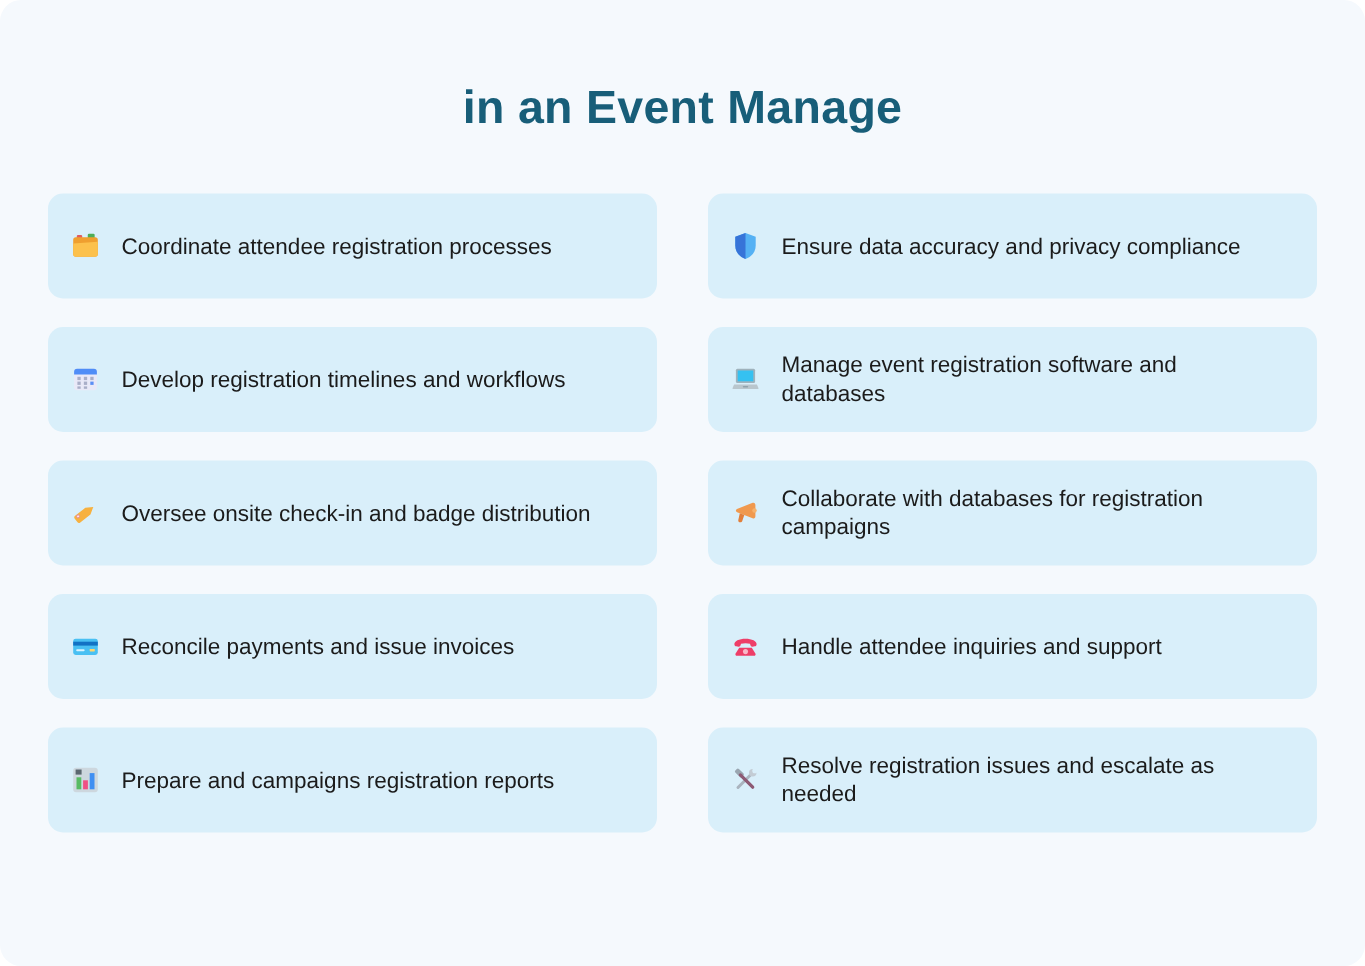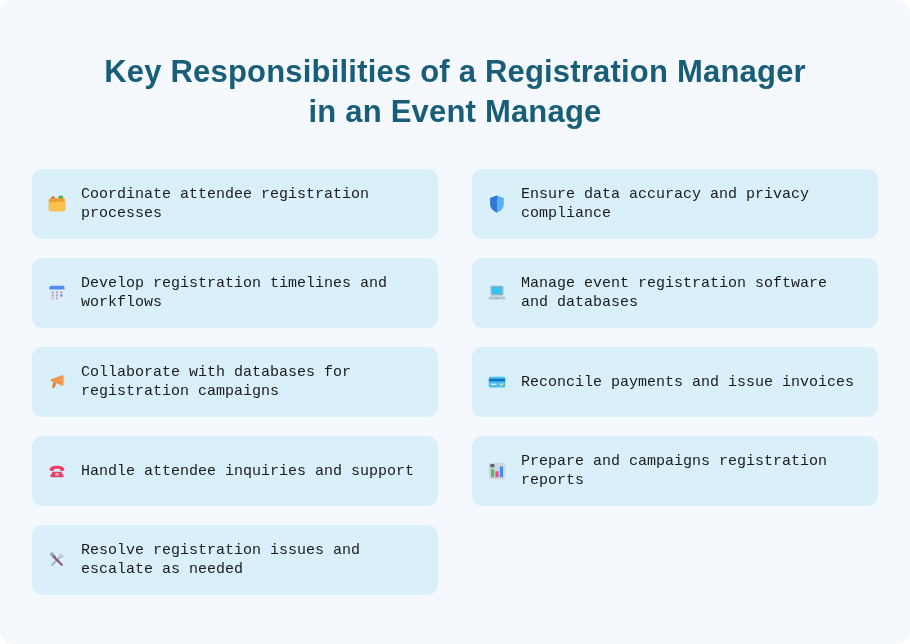--- a/index.html
+++ b/index.html
@@ -12,21 +12,21 @@
   .title{
     margin:0;padding:52px 20px 0;
     text-align:center;
     font-weight:bold;font-size:31px;line-height:40px;letter-spacing:.2px;
     color:var(--title,#185e79);
   }
   .title span{display:block;}
   .grid{
     margin:37px 32px 0;
     display:grid;grid-template-columns:1fr 1fr;
-    column-gap:34px;row-gap:19px;font-family:Liberation Mono, monospace;
+    column-gap:34px;row-gap:19px;
   }
   .card{
     min-height:70px;box-sizing:border-box;
     background:var(--card-bg,#d9effa);
     border-radius:10px;
     display:flex;align-items:center;
     padding:8px 16px 8px 15px;
   }
   .icon{width:20px;height:20px;margin-right:14px;flex:0 0 auto;display:flex;align-items:center;justify-content:center;}
   .icon svg{width:20px;height:20px;display:block;}
@@ -34,21 +34,20 @@
     font-size:15px;line-height:19px;color:var(--text,#1b1b1b);
     max-width:335px;
   }
 </style>
 </head>
 <body>
 
 <div class="canvas">
 
   <h1 class="title">
-    <span>Key Responsibilities of a Registration Manager</span>
     <span>in an Event Manage</span>
   </h1>
 
   <div class="grid">
 
     <div class="card">
       <span class="icon">
         <svg viewBox="0 0 20 20">
           <rect x="4.2" y="2.6" width="3.6" height="3" rx="0.8" fill="#e05d5d"></rect>
           <rect x="11.5" y="1.8" width="4.6" height="3.4" rx="0.8" fill="#4fae58"></rect>
@@ -94,20 +93,31 @@
         <svg viewBox="0 0 20 20">
           <rect x="3.6" y="2.8" width="12.8" height="9.6" rx="1" fill="#9fb2bc"></rect>
           <rect x="4.8" y="4" width="10.4" height="7.2" fill="#35c1f1"></rect>
           <path d="M2.4 13.4 H17.6 L18.6 15.6 Q18.9 16.4 18 16.4 H2 Q1.1 16.4 1.4 15.6 Z" fill="#b9c6cd"></path>
           <rect x="8.2" y="14.4" width="3.6" height="1" rx="0.5" fill="#8fa2ac"></rect>
         </svg>
       </span>
       <span class="label">Manage event registration software and databases</span>
     </div>
 
+    <div class="card">
+      <span class="icon">
+        <svg viewBox="0 0 20 20">
+          <g transform="rotate(-38 10 10)">
+            <path d="M3.4 7.2 H12 L16.6 10 L12 12.8 H3.4 A1.4 1.4 0 0 1 2 11.4 V8.6 A1.4 1.4 0 0 1 3.4 7.2 Z" fill="#f7b13f"></path>
+            <circle cx="4.7" cy="8.7" r="1" fill="#fde9ee" stroke="#e2869c" stroke-width="0.6"></circle>
+          </g>
+        </svg>
+      </span>
+      <span class="label">Oversee onsite check-in and badge distribution</span>
+    </div>
 
     <div class="card">
       <span class="icon">
         <svg viewBox="0 0 20 20">
           <path d="M14.8 3.2 C16 2.9 16.6 3.6 16.6 4.8 L16.6 12.2 C16.6 13.4 15.8 14 14.7 13.5 L10 11.6 L4.4 9.5 C3.4 9.1 3.3 7.9 4.3 7.3 Z" fill="#f0994e"></path>
           <path d="M6.2 10.2 L5.2 14.6 C5 15.5 5.6 16.2 6.5 16.2 C7.2 16.2 7.7 15.8 7.9 15.1 L9.2 11.3 Z" fill="#e27f3a"></path>
           <circle cx="16" cy="8.3" r="1.5" fill="#f7b26b"></circle>
         </svg>
       </span>
       <span class="label">Collaborate with databases for registration campaigns</span>

